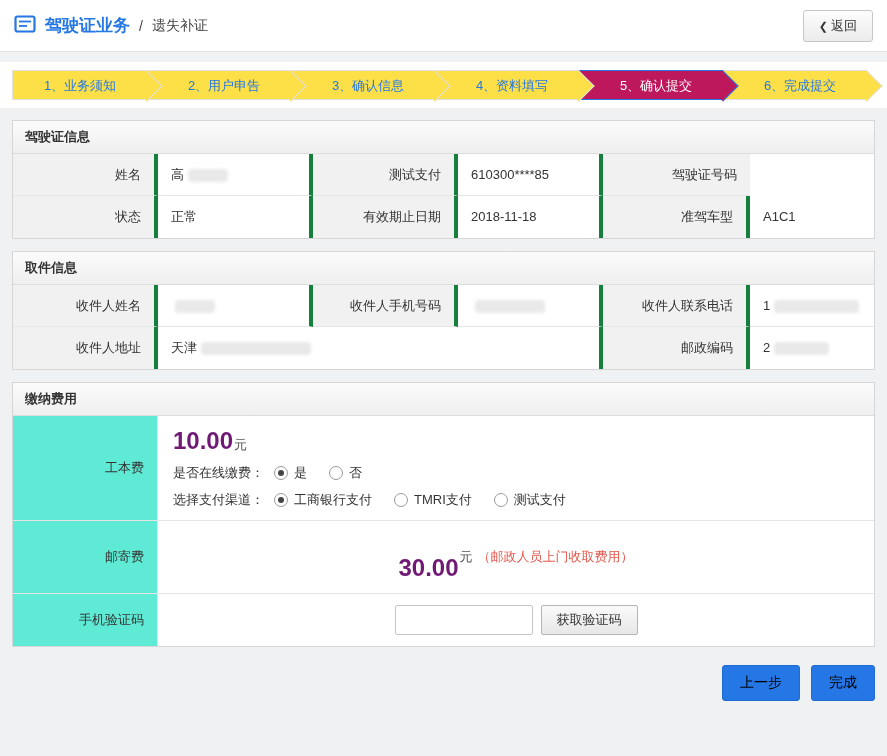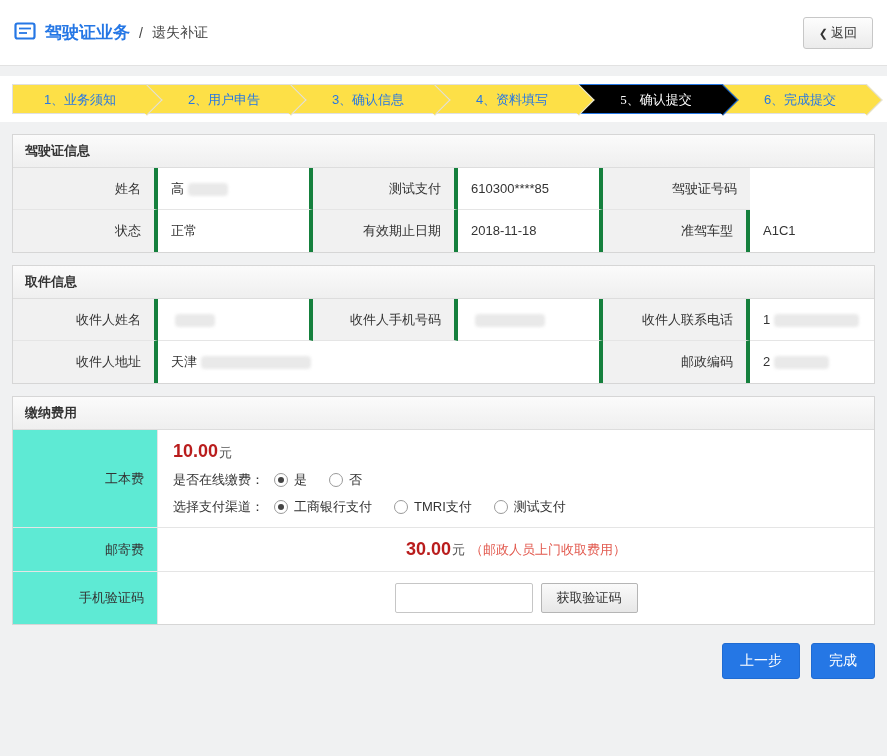--- a/index.html
+++ b/index.html
@@ -6,21 +6,21 @@
   html,body { width: 887px; }
   body {
     background: #f0f1f2;
     font-family: "Liberation Sans", "DejaVu Sans", sans-serif;
     font-size: 13px;
     color: #333;
   }
   
   .app-header {
     background: #fff;
-    height: 66px;
+    height: 52px;
     display: flex;
     align-items: center;
     justify-content: space-between;
     padding: 0 14px;
     border-bottom: 1px solid #e2e2e2;
   }
   .header-left { display: flex; align-items: center; gap: 9px; }
   .page-title { color: #2577e5; font-size: 17px; font-weight: bold; }
   .page-sep, .page-subtitle { color: #444; font-size: 14px; }
   .back-btn {
@@ -60,21 +60,21 @@
   .step::after {
     content: "";
     position: absolute;
     top: 4px; right: -11px;
     width: 21px; height: 21px;
     background: inherit;
     border-top: 1px solid #e0e0e0;
     border-right: 1px solid #e0e0e0;
     transform: rotate(45deg);
   }
-  .step.active { background: #000000; color: #fff; border-color: #2577e5; font-family: Liberation Serif, serif; }
+  .step.active { background: #be185d; color: #fff; border-color: #2577e5; }
   .step.active::after { border-color: #2577e5; }
   .step + .step { padding-left: 10px; }
   
   .panel { background: #fff; border: 1px solid #d6d6d6; margin: 12px; }
   .panel-header {
     height: 33px; line-height: 32px;
     padding: 0 12px;
     font-weight: bold;
     background: linear-gradient(#fbfbfb, #efefef);
     border-bottom: 1px solid #ddd;
@@ -95,21 +95,21 @@
   .pay-row { display: grid; grid-template-columns: 145px 1fr; border-bottom: 1px solid #e5e5e5; }
   .pay-row:last-child { border-bottom: none; }
   .pay-lbl {
     background: #5eead4;
     border-right: 1px solid #e5e5e5;
     display: flex; align-items: center; justify-content: flex-end;
     padding: 0 13px; text-align: right;
   }
   .pay-content { padding: 11px 15px; display: flex; flex-direction: column; gap: 9px; justify-content: center; }
   .pay-content.center { flex-direction: row; align-items: center; gap: 0; }
-  .fee-amount { color: #b91c1c; font-size: 18px; font-weight: bold; }
+  .fee-amount { color: #701a75; font-size: 24px; font-weight: bold; margin-top: 22px; }
   .fee-unit { color: #555; font-size: 13px; margin-left: 1px; }
   .fee-note { color: #e2584d; margin-left: 5px; }
   .radio-line { display: flex; align-items: center; gap: 4px; }
   .radio-q { margin-right: 6px; }
   .radio-opt { display: inline-flex; align-items: center; margin-right: 18px; cursor: pointer; }
   .radio {
     display: inline-block; width: 14px; height: 14px;
     border-radius: 50%; border: 1px solid #9a9a9a; background: #fff;
     margin-right: 6px; position: relative; flex: none;
   }
@@ -125,21 +125,21 @@
   .code-btn {
     height: 30px; margin-left: 8px; padding: 0 15px;
     background: linear-gradient(#fafafa, #e7e7e7);
     border: 1px solid #b5b5b5; border-radius: 2px;
     font-size: 13px; color: #333; cursor: pointer; font-family: inherit;
   }
   .sms-notice { color: #d9261c; line-height: 1.9; max-width: 700px; }
   
   .footer-actions { display: flex; justify-content: flex-end; gap: 11px; margin: 18px 12px 20px; }
   .btn-primary {
-    background: #2577e5; color: #ffffff;
+    background: #2577e5; color: #000000;
     border: 1px solid #1f6bd2; border-radius: 3px;
     padding: 8px 17px; font-size: 14px; cursor: pointer; font-family: Liberation Mono, monospace;
   }
   
   .redact {
     display: inline-block; height: 13px; border-radius: 4px;
     background: #e9e9e9; filter: blur(1.5px);
     vertical-align: middle; margin-left: 4px;
   }
   .w40{width:40px}.w55{width:55px}.w70{width:70px}.w85{width:85px}.w110{width:110px}

